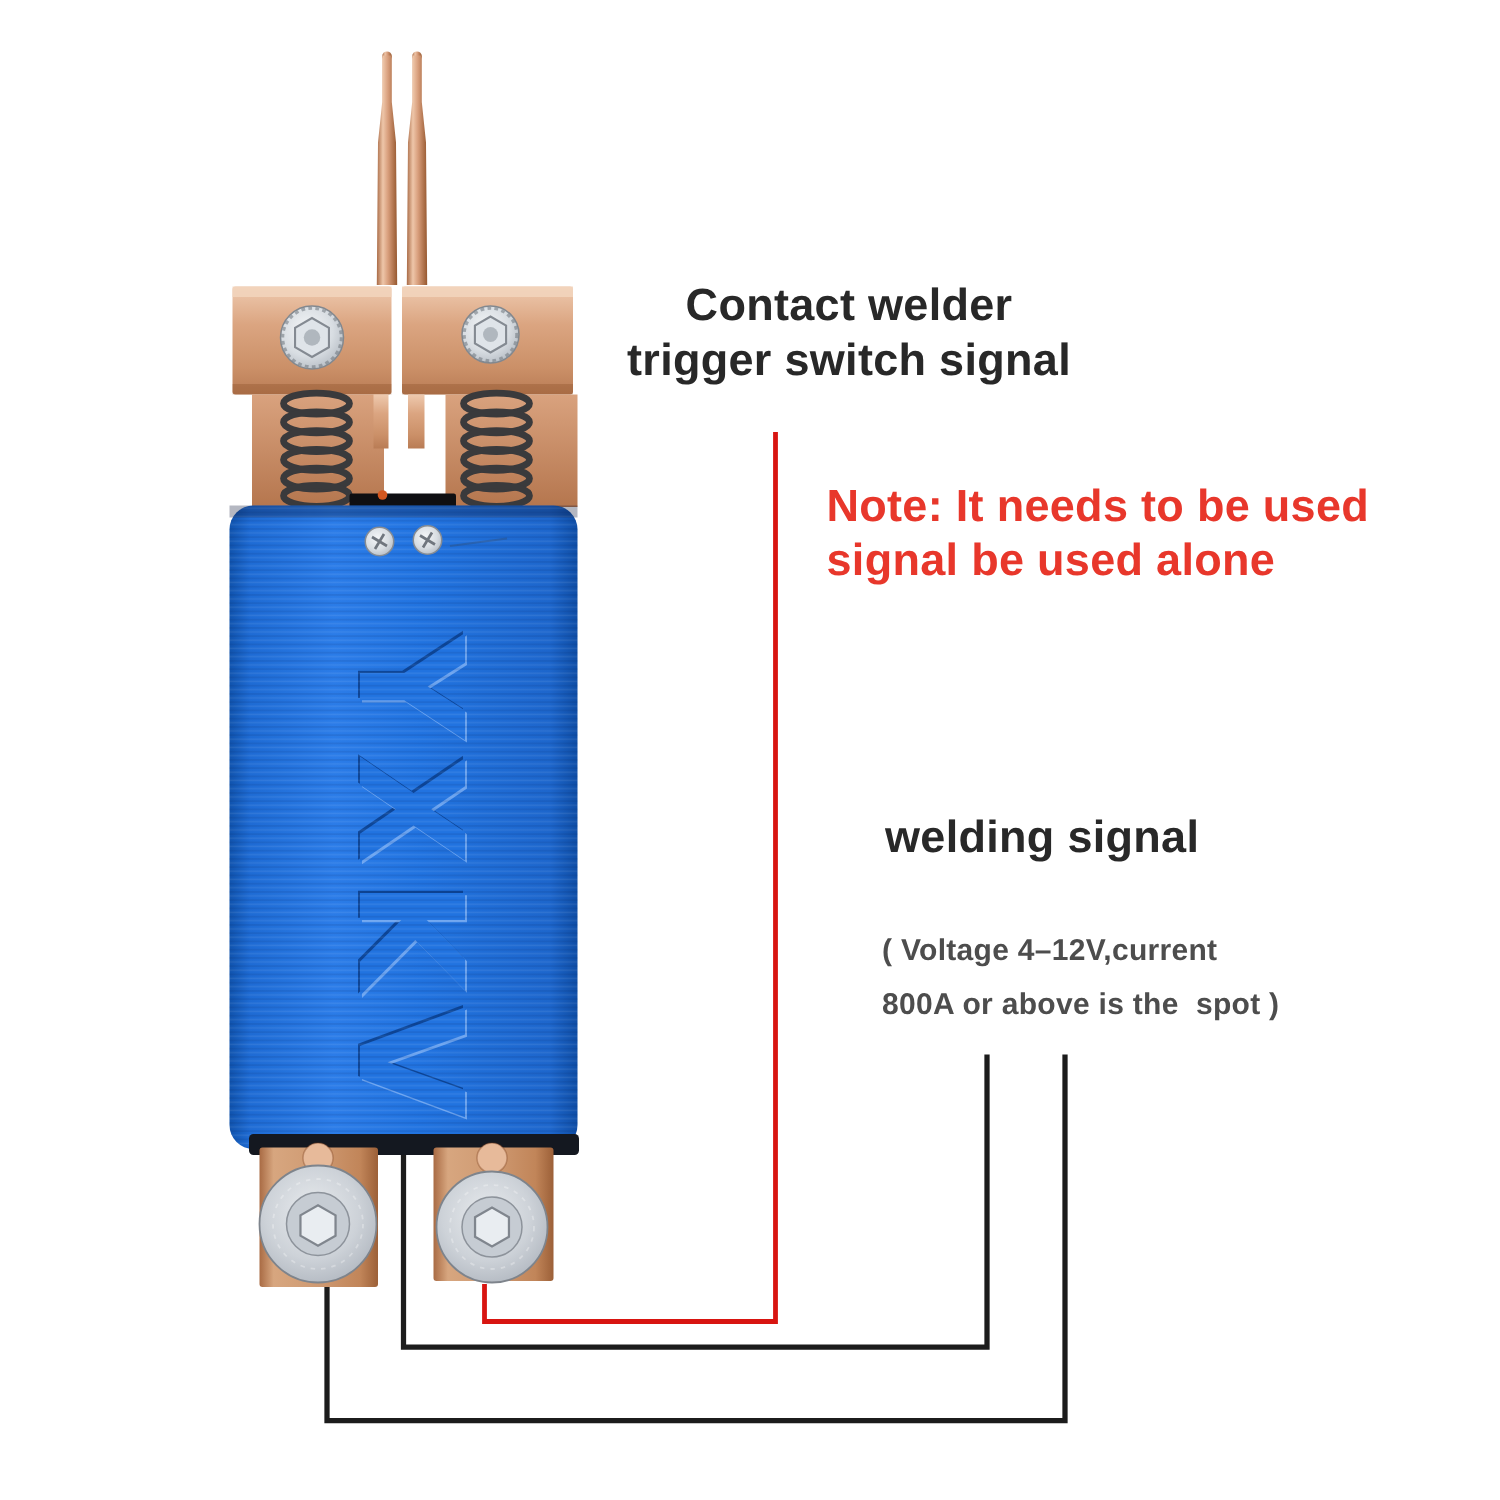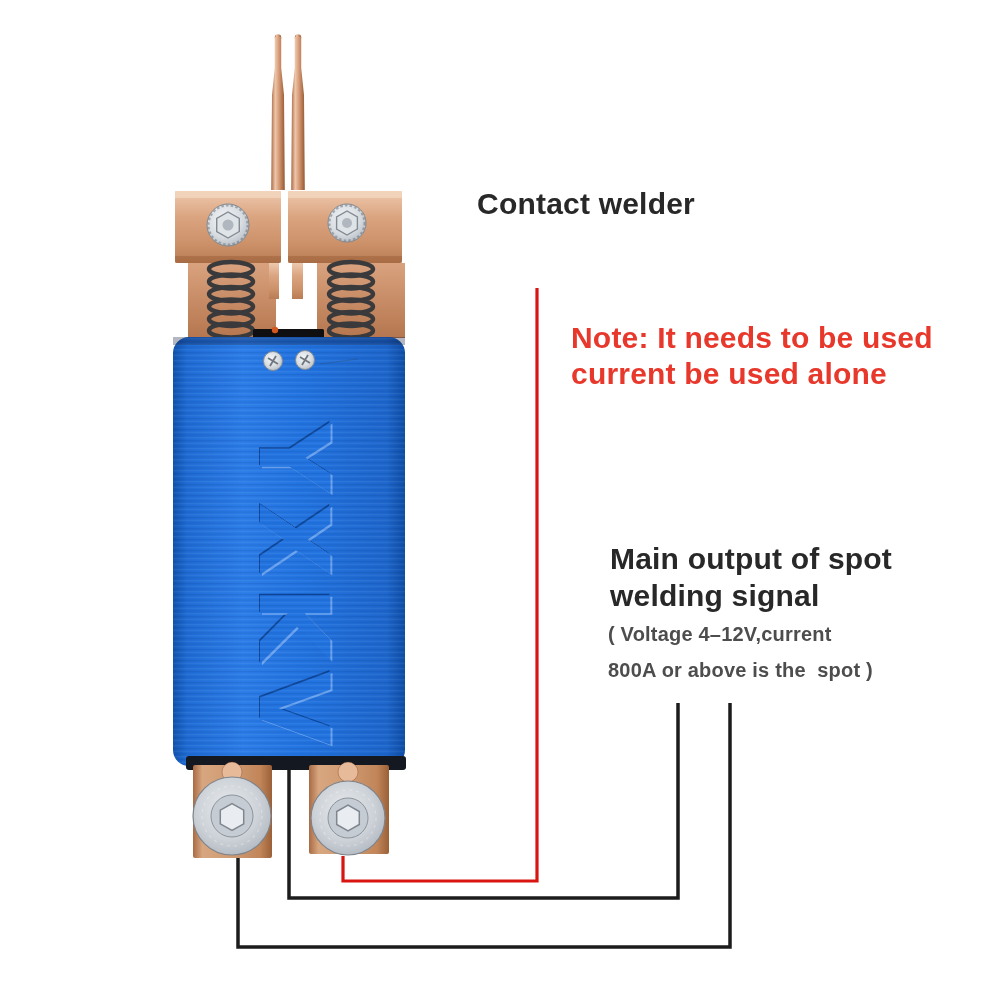--- a/index.html
+++ b/index.html
@@ -1,21 +1,21 @@
 <!DOCTYPE html>
 <html style="--red-text: #e8372b; --red-line: #d81511; --black-line: #1c1c1c; --dark-text: #282828; --gray-text: #4d4d4d; --body-blue: #2173e0; --copper: #d49c7b; --steel: #ccd1d8; --spring-gray: #3b3b3d; --background: #ffffff;"><head>
 <meta charset="utf-8">
 <style>
   :root{
     --red-text:#e8372b; --red-line:#d81511; --black-line:#1c1c1c;
     --dark-text:#282828; --gray-text:#4d4d4d; --body-blue:#2173e0; --background:#ffffff;
   }
   html,body{margin:0;padding:0;}
   body{font-family:"Liberation Sans", sans-serif;}
-  .canvas{position:relative;width:960px;height:1000px;background:var(--background);overflow:hidden;margin-left:20px;}
+  .canvas{position:relative;width:960px;height:1000px;background:var(--background);overflow:hidden;}
   .scene{position:absolute;left:0;top:0;}
   .label{position:absolute;}
   .label div{white-space:pre;}
   .trigger-label{left:416px;top:185px;width:300px;text-align:center;
     font-size:30px;line-height:37px;font-weight:600;color:var(--dark-text);letter-spacing:.2px;}
   .note-label{left:551px;top:320px;font-size:30px;line-height:36px;font-weight:600;color:var(--red-text);letter-spacing:.2px;}
   .main-heading{left:590px;top:540px;font-size:30px;line-height:37px;font-weight:600;color:var(--dark-text);letter-spacing:.2px;}
   .main-detail{left:588px;top:616px;font-size:20px;line-height:36px;font-weight:700;color:var(--gray-text);letter-spacing:.2px;}
 </style>
 </head>
@@ -177,29 +177,29 @@
           <circle cx="328" cy="818" r="28" fill="none" stroke="rgba(255,255,255,0.3)" stroke-width="1.2" stroke-dasharray="3,4"></circle>
           <circle cx="328" cy="818" r="20" fill="#c6ccd3" stroke="#8d939b" stroke-width="1"></circle>
           <polygon points="339.3,824.5 328,831 316.7,824.5 316.7,811.5 328,805 339.3,811.5" fill="#e9edf1" stroke="#80868e" stroke-width="1.5"></polygon>
         </g>
       </g>
     </g>
   </svg>
 
   <div class="label trigger-label">
     <div>Contact welder</div>
+    <div>trigger switch signal</div>
   </div>
 
   <div class="label note-label">
     <div>Note: It needs to be used</div>
-    <div>current be used alone</div>
+    <div>signal be used alone</div>
   </div>
 
   <div class="label main-heading">
-    <div>Main output of spot</div>
     <div>welding signal</div>
   </div>
 
   <div class="label main-detail">
     <div>( Voltage 4–12V,current</div>
     <div>800A or above is the  spot )</div>
   </div>
 
 </div>
 

